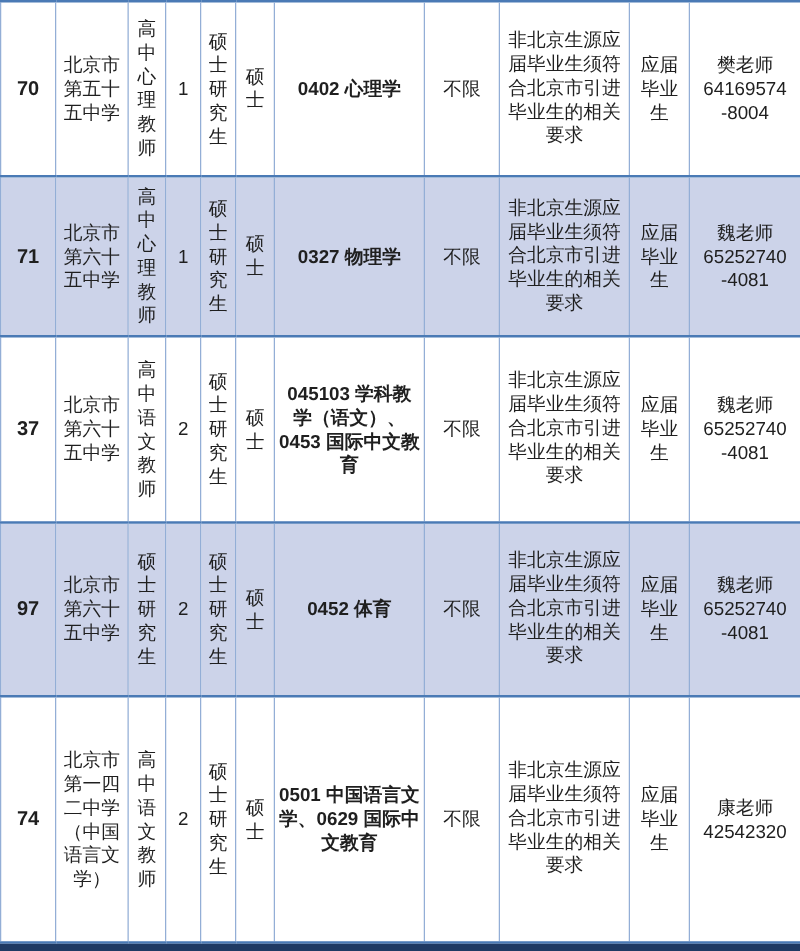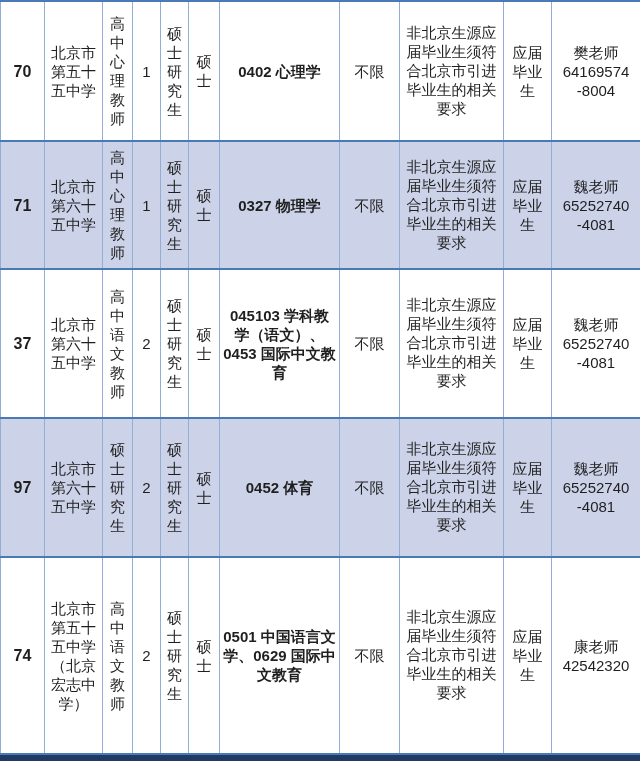--- a/index.html
+++ b/index.html
@@ -120,21 +120,21 @@
       <td class="c-major">0452 体育</td>
       <td class="c-limit">不限</td>
       <td class="c-requirement">非北京生源应届毕业生须符合北京市引进毕业生的相关要求</td>
       <td class="c-grad">应届毕业生</td>
       <td class="c-contact">魏老师
 65252740
 -4081</td>
     </tr>
     <tr style="height:197px">
       <td class="c-no">74</td>
-      <td class="c-school">北京市第五十五中学（北京宏志中学）</td>
+      <td class="c-school">北京市第一四二中学（中国语言文学）</td>
       <td class="c-position">高中语文教师</td>
       <td class="c-count">2</td>
       <td class="c-education">硕士研究生</td>
       <td class="c-degree">硕士</td>
       <td class="c-major">0501 中国语言文学、0629 国际中文教育</td>
       <td class="c-limit">不限</td>
       <td class="c-requirement">非北京生源应届毕业生须符合北京市引进毕业生的相关要求</td>
       <td class="c-grad">应届毕业生</td>
       <td class="c-contact">康老师
 42542320</td>

